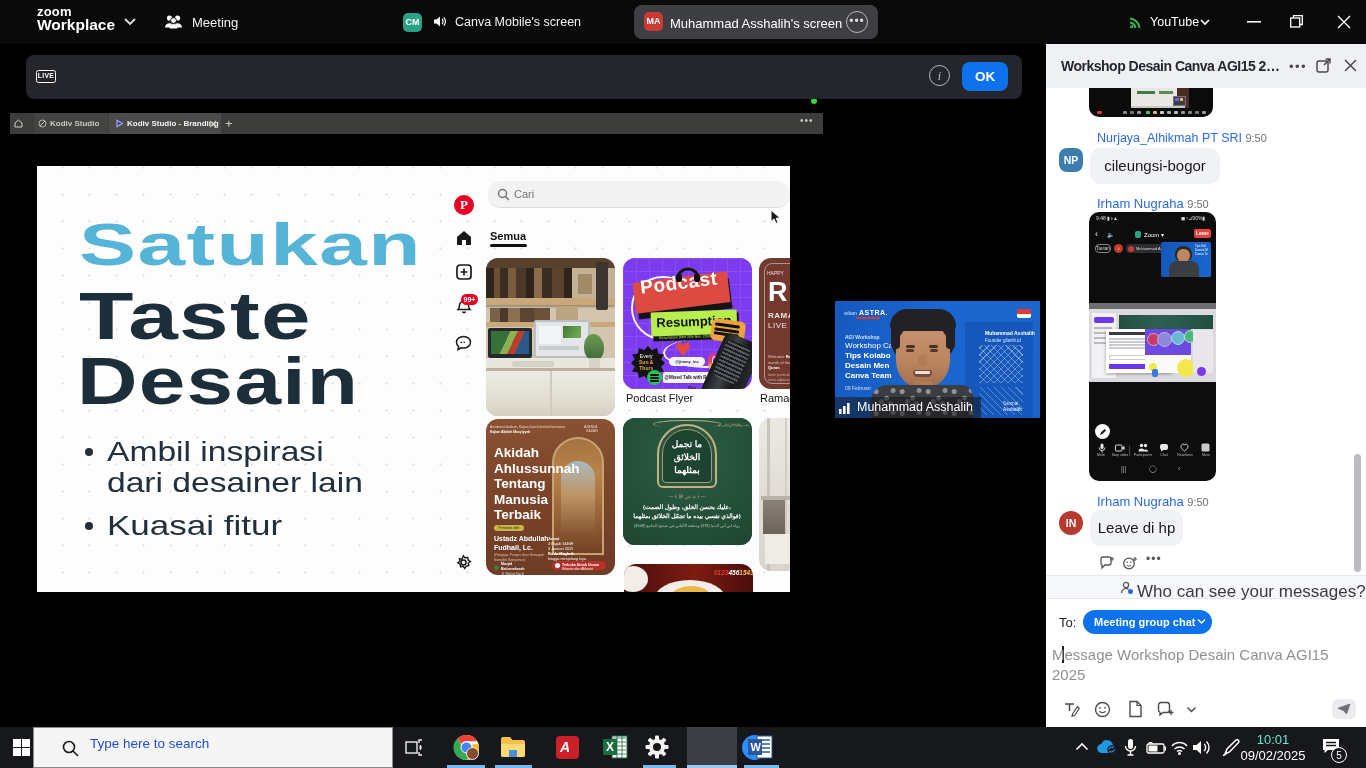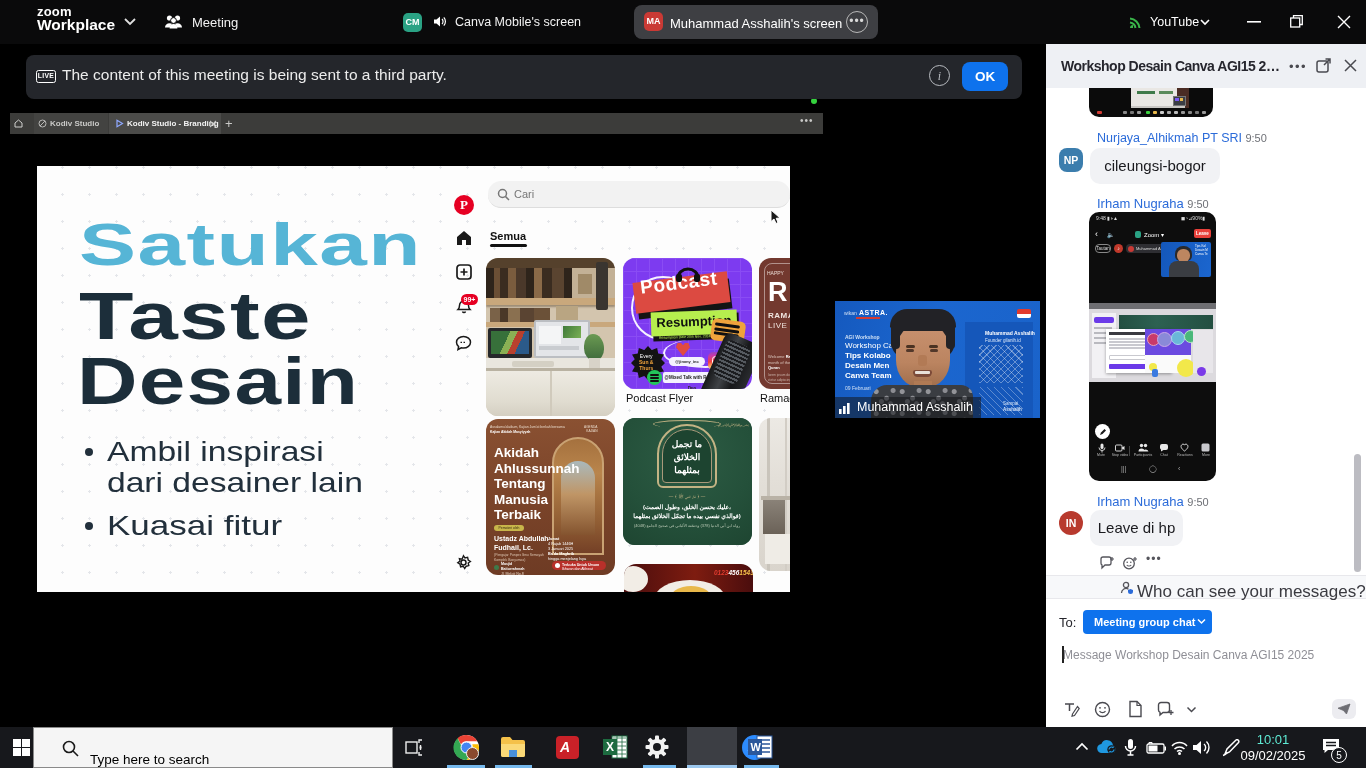--- a/index.html
+++ b/index.html
@@ -57,21 +57,20 @@
       <rect x="0.7" y="3" width="9" height="9" fill="none" stroke="#fff" stroke-width="1.3"></rect>
       <path d="M3.5 3 V0.7 H12.3 V9.5 H10" fill="none" stroke="#fff" stroke-width="1.3"></path>
     </svg>
   <svg class="abs" style="left:1337px;top:15px;" width="14" height="14" viewBox="0 0 14 14">
       <path d="M1 1 L13 13 M13 1 L1 13" stroke="#fff" stroke-width="1.4"></path>
     </svg>
 </div>
 
 <div class="abs" style="left:26px;top:55px;width:996px;height:44px;background:#24262b;border-radius:8px;z-index:10;">
   <div class="abs" style="left:10px;top:15px;width:20px;height:13px;border:1.4px solid #fff;border-radius:2.5px;color:#fff;font-size:6.8px;font-weight:bold;text-align:center;line-height:10.5px;letter-spacing:.3px;">LIVE</div>
-  <div class="abs" style="left:36px;top:11px;color:#ececec;font-size:15.5px;">The content of this meeting is being sent to a third party.</div>
   <div class="abs" style="left:903px;top:10px;width:21px;height:21px;border-radius:50%;border:1.4px solid #b9bcc1;color:#b9bcc1;font-size:12px;font-style:italic;font-family:'Liberation Serif',serif;text-align:center;line-height:20px;">i</div>
   <div class="abs" style="left:936px;top:7px;width:46px;height:29px;background:#0e72ed;border-radius:8px;color:#fff;font-size:13.5px;font-weight:bold;text-align:center;line-height:29px;">OK</div>
 </div>
 
 <div class="abs" id="share" style="left:0;top:44px;width:1046px;height:683px;background:#000;overflow:hidden;">
 
   <div class="abs" style="left:811px;top:54px;width:6px;height:6px;border-radius:50%;background:#35d23e;"></div>
 
   <div class="abs" id="canvabar" style="left:10px;top:69px;width:813px;height:21px;background:#3c3c3a;">
     <svg class="abs" style="left:4px;top:6px;" width="9" height="9" viewBox="0 0 9 9">
@@ -446,25 +445,25 @@
   <div class="abs" style="left:0;top:531px;width:320px;height:24px;background:#f7f8fa;border-top:1px solid #e8e8ec;border-bottom:1px solid #e8e8ec;">
     <svg class="abs" style="left:74px;top:5px;" width="14" height="14" viewBox="0 0 14 14">
         <circle cx="6" cy="4" r="2.6" fill="none" stroke="#55555c" stroke-width="1.3"></circle>
         <path d="M1.5 12 a4.5 4.5 0 0 1 7-3.8" fill="none" stroke="#55555c" stroke-width="1.3"></path>
         <path d="M10.5 8 l2.5 1 v1.5 a2.5 2.5 0 0 1 -5 0 V9 z" fill="#2b6bd9"></path>
       </svg>
     <div class="abs" style="left:91px;top:6px;color:#3a3a40;font-size:17px;">Who can see your messages?</div>
   </div>
 
   <div class="abs" style="left:13px;top:571px;color:#26262c;font-size:13px;">To:</div>
-  <div class="abs" style="left:37px;top:566px;width:129px;height:24px;background:#0e72ed;border-radius:4px;color:#fff;font-size:11px;font-weight:bold;text-align:left;line-height:24px;"><span style="margin-left:11px;">Meeting group chat</span><svg style="position:absolute;right:6px;top:8px;" width="9" height="7" viewBox="0 0 9 7">
+  <div class="abs" style="left:37px;top:566px;width:129px;height:24px;background:#0e72ed;border-radius:12px;color:#fff;font-size:11px;font-weight:bold;text-align:left;line-height:24px;"><span style="margin-left:11px;">Meeting group chat</span><svg style="position:absolute;right:6px;top:8px;" width="9" height="7" viewBox="0 0 9 7">
         <path d="M1 1.5 L4.5 5 L8 1.5" stroke="#fff" stroke-width="1.5" fill="none"></path>
       </svg></div>
   <div class="abs" style="left:16px;top:602px;width:2px;height:17px;background:#222;"></div>
-  <div class="abs" style="left:17px;top:601px;width:296px;color:#8f8f96;font-size:12px;line-height:20px;">Message Workshop Desain Canva AGI15 2025</div>
+  <div class="abs" style="left:6px;top:601px;width:296px;color:#8f8f96;font-size:15px;line-height:20px;">Message Workshop Desain Canva AGI15 2025</div>
 
   <svg class="abs" style="left:17px;top:657px;" width="17" height="17" viewBox="0 0 17 17">
       <path d="M2 3 h9 M6.5 3 v7" stroke="#4a4a50" stroke-width="1.5"></path>
       <path d="M9.5 13 L14.5 5.5 L16.2 7.5 L11.5 14.5 L9 15.2 z" fill="none" stroke="#4a4a50" stroke-width="1.2"></path>
     </svg>
   <svg class="abs" style="left:48px;top:657px;" width="17" height="17" viewBox="0 0 17 17">
       <circle cx="8.5" cy="8.5" r="7" fill="none" stroke="#4a4a50" stroke-width="1.4"></circle>
       <circle cx="6" cy="6.8" r="0.9" fill="#4a4a50"></circle>
       <circle cx="11" cy="6.8" r="0.9" fill="#4a4a50"></circle>
       <path d="M5.5 10.2 a3.8 3.8 0 0 0 6 0" fill="none" stroke="#4a4a50" stroke-width="1.2"></path>
@@ -494,21 +493,21 @@
       <rect x="9" y="0" width="8" height="8" fill="#fff"></rect>
       <rect x="0" y="9" width="8" height="8" fill="#fff"></rect>
       <rect x="9" y="9" width="8" height="8" fill="#fff"></rect>
     </svg>
 
   <div class="abs" style="left:33px;top:0;width:360px;height:41px;background:#f5f5f5;border:1px solid #8a8a8a;">
     <svg class="abs" style="left:28px;top:12px;" width="17" height="17" viewBox="0 0 17 17">
         <circle cx="7" cy="7" r="5.5" fill="none" stroke="#1a1a1a" stroke-width="1.6"></circle>
         <path d="M11 11 L16 16" stroke="#1a1a1a" stroke-width="1.6"></path>
       </svg>
-    <div class="abs" style="left:56px;top:24px;color:#000000;font-size:13.5px;">Type here to search</div>
+    <div class="abs" style="left:56px;top:8px;color:#1d4ed8;font-size:13.5px;">Type here to search</div>
   </div>
 
   <svg class="abs" style="left:405px;top:12px;" width="18" height="17" viewBox="0 0 18 17">
       <rect x="1" y="3" width="11" height="11" fill="none" stroke="#eee" stroke-width="1.4"></rect>
       <path d="M14 4 V1 H17 M14 13 V16 H17 M15.5 6 V11" stroke="#eee" stroke-width="1.4" fill="none"></path>
       <rect x="14.5" y="7.5" width="2" height="2" fill="#eee"></rect>
     </svg>
 
   <svg class="abs" style="left:453px;top:7px;" width="27" height="27" viewBox="0 0 27 27">
     <circle cx="13.5" cy="13.5" r="12.5" fill="#fff"></circle>

